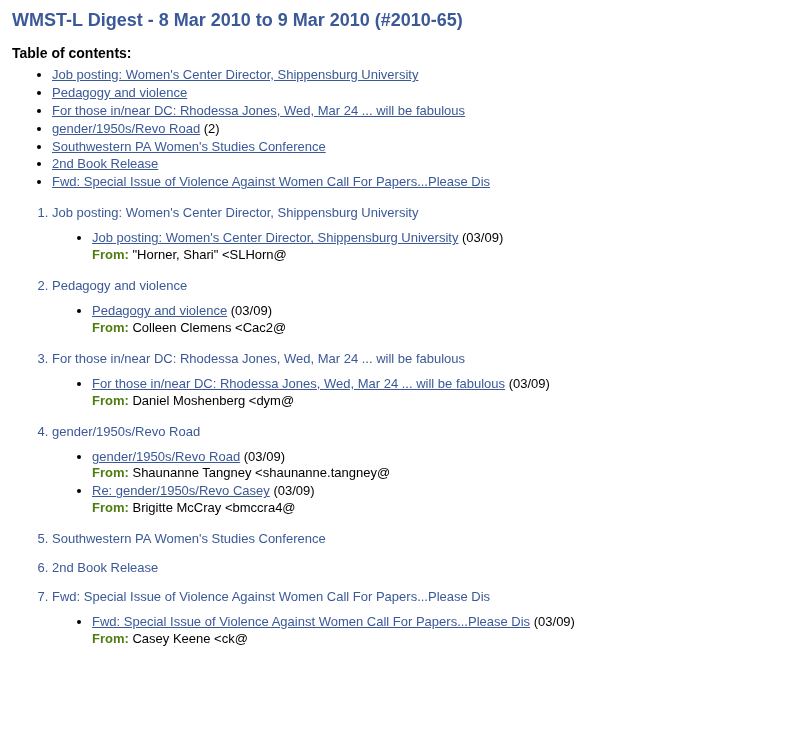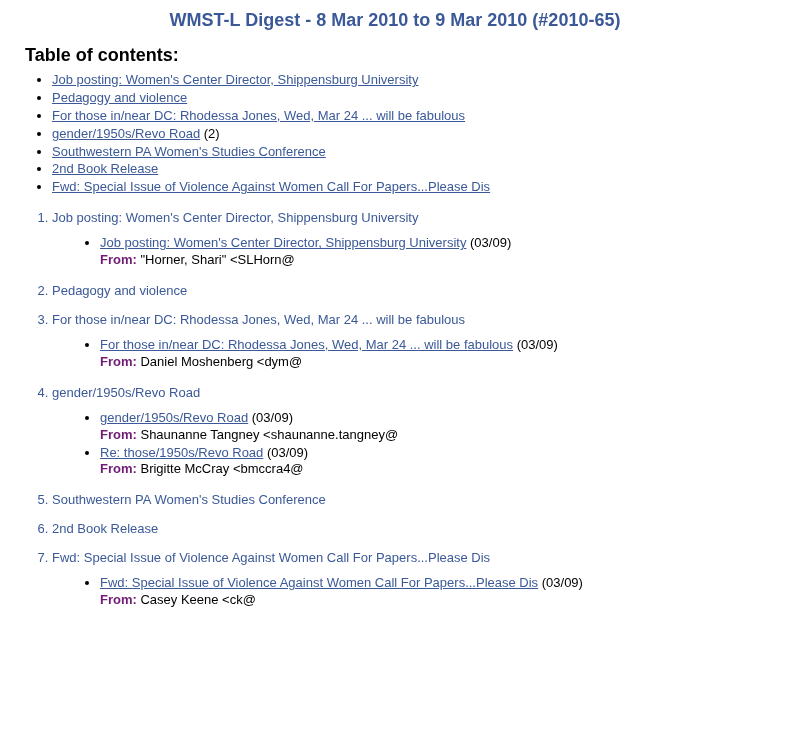--- a/index.html
+++ b/index.html
@@ -7,27 +7,26 @@
       font-size: 13px;
       margin: 0;
       padding: 4px 12px;
       background: #fff;
       color: #000;
     }
     h2.page-title {
       color: #3b5998;
       font-size: 18px;
       font-weight: bold;
-      text-align: center;
       margin: 6px 0 14px 0;
     }
     .toc-label {
       font-weight: bold;
-      font-size: 18px;
-      margin: 8px 0 6px 13px;
+      font-size: 14px;
+      margin: 8px 0 6px 0;
     }
     ul.toc {
       list-style-type: disc;
       margin: 4px 0 14px 0;
       padding-left: 40px;
     }
     ul.toc li {
       margin: 1px 0;
       line-height: 1.3;
     }
@@ -42,34 +41,34 @@
     ol.sections > li > .section-title {
       color: #3b5998;
       display: inline;
     }
     ul.msgs {
       list-style-type: disc;
       margin: 10px 0 0 0;
       padding-left: 40px;
     }
     ul.msgs li {
-      margin: 1px 8px;
+      margin: 1px 0;
       line-height: 1.3;
       color: #000;
     }
     a {
       color: #3b5998;
       text-decoration: underline;
     }
     .date {
       color: #000;
     }
     .from-label {
       font-weight: bold;
-      color: #701a75;
+      color: #4d7c0f;
     }
     .from-value {
       color: #000;
     }
     .count {
       color: #000;
     }
   </style>
 </head>
 <body>
@@ -85,26 +84,28 @@
     <li><a href="#">gender/1950s/Revo Road</a><span class="count"> (2)</span></li>
     <li><a href="#">Southwestern PA Women's Studies Conference</a></li>
     <li><a href="#">2nd Book Release</a></li>
     <li><a href="#">Fwd: Special Issue of Violence Against Women Call For Papers...Please Dis</a></li>
   </ul>
 
 <ol class="sections" id="sections-list">
     <li><span class="section-title"> Job posting: Women's Center Director, Shippensburg University</span><ul class="msgs">
         <li><a href="#">Job posting: Women's Center Director, Shippensburg University</a><span class="date"> (03/09)</span><br><span class="from-label">From:</span><span class="from-value"> "Horner, Shari" &lt;SLHorn@</span></li>
       </ul></li>
-    <li><span class="section-title"> Pedagogy and violence</span></li>
+    <li><span class="section-title"> Pedagogy and violence</span><ul class="msgs">
+        <li><a href="#">Pedagogy and violence</a><span class="date"> (03/09)</span><br><span class="from-label">From:</span><span class="from-value"> Colleen Clemens &lt;Cac2@</span></li>
+      </ul></li>
     <li><span class="section-title"> For those in/near DC: Rhodessa Jones, Wed, Mar 24 ... will be fabulous</span><ul class="msgs">
         <li><a href="#">For those in/near DC: Rhodessa Jones, Wed, Mar 24 ... will be fabulous</a><span class="date"> (03/09)</span><br><span class="from-label">From:</span><span class="from-value"> Daniel Moshenberg &lt;dym@</span></li>
       </ul></li>
     <li><span class="section-title"> gender/1950s/Revo Road</span><ul class="msgs">
         <li><a href="#">gender/1950s/Revo Road</a><span class="date"> (03/09)</span><br><span class="from-label">From:</span><span class="from-value"> Shaunanne Tangney &lt;shaunanne.tangney@</span></li>
-        <li><a href="#">Re: those/1950s/Revo Road</a><span class="date"> (03/09)</span><br><span class="from-label">From:</span><span class="from-value"> Brigitte McCray &lt;bmccra4@</span></li>
+        <li><a href="#">Re: gender/1950s/Revo Casey</a><span class="date"> (03/09)</span><br><span class="from-label">From:</span><span class="from-value"> Brigitte McCray &lt;bmccra4@</span></li>
       </ul></li>
     <li><span class="section-title"> Southwestern PA Women's Studies Conference</span></li>
     <li><span class="section-title"> 2nd Book Release</span></li>
     <li><span class="section-title"> Fwd: Special Issue of Violence Against Women Call For Papers...Please Dis</span><ul class="msgs">
         <li><a href="#">Fwd: Special Issue of Violence Against Women Call For Papers...Please Dis</a><span class="date"> (03/09)</span><br><span class="from-label">From:</span><span class="from-value"> Casey Keene &lt;ck@</span></li>
       </ul></li>
   </ol>
 
 </body></html>

